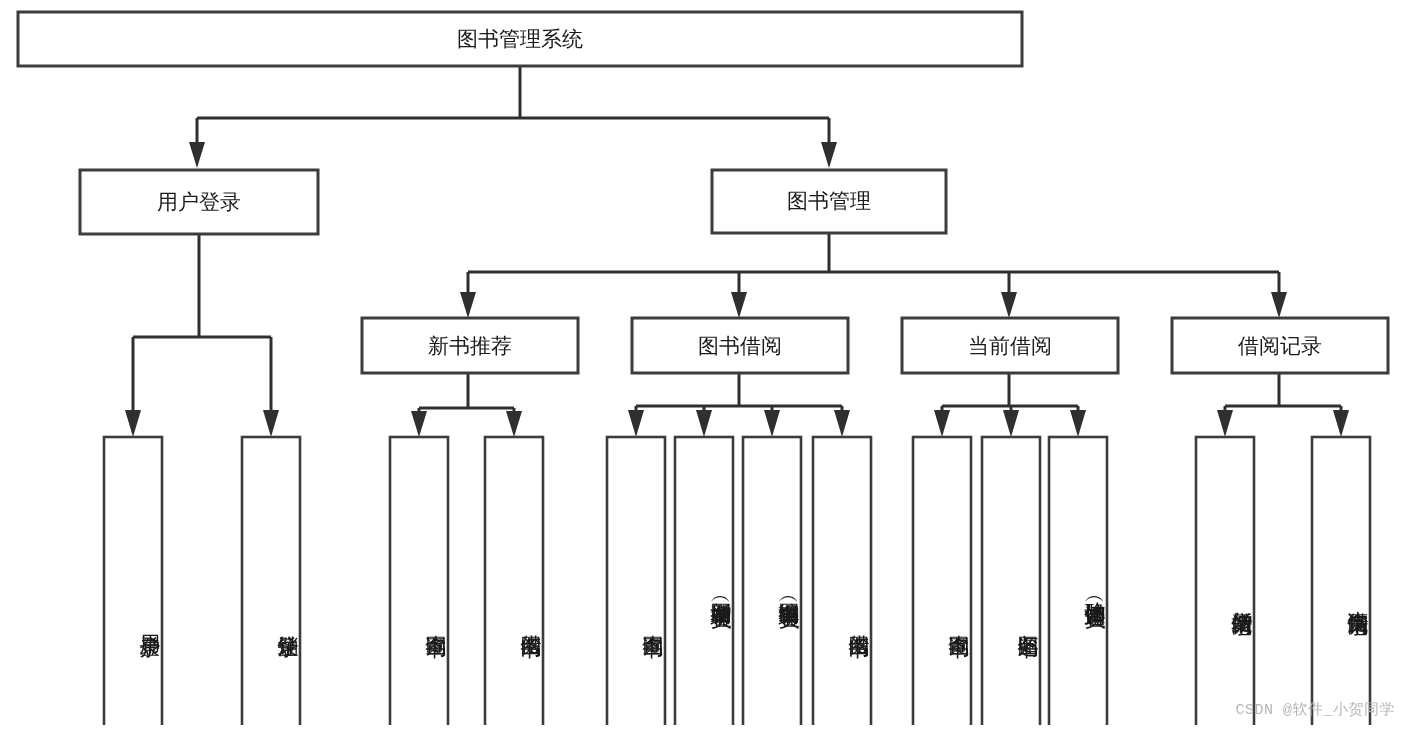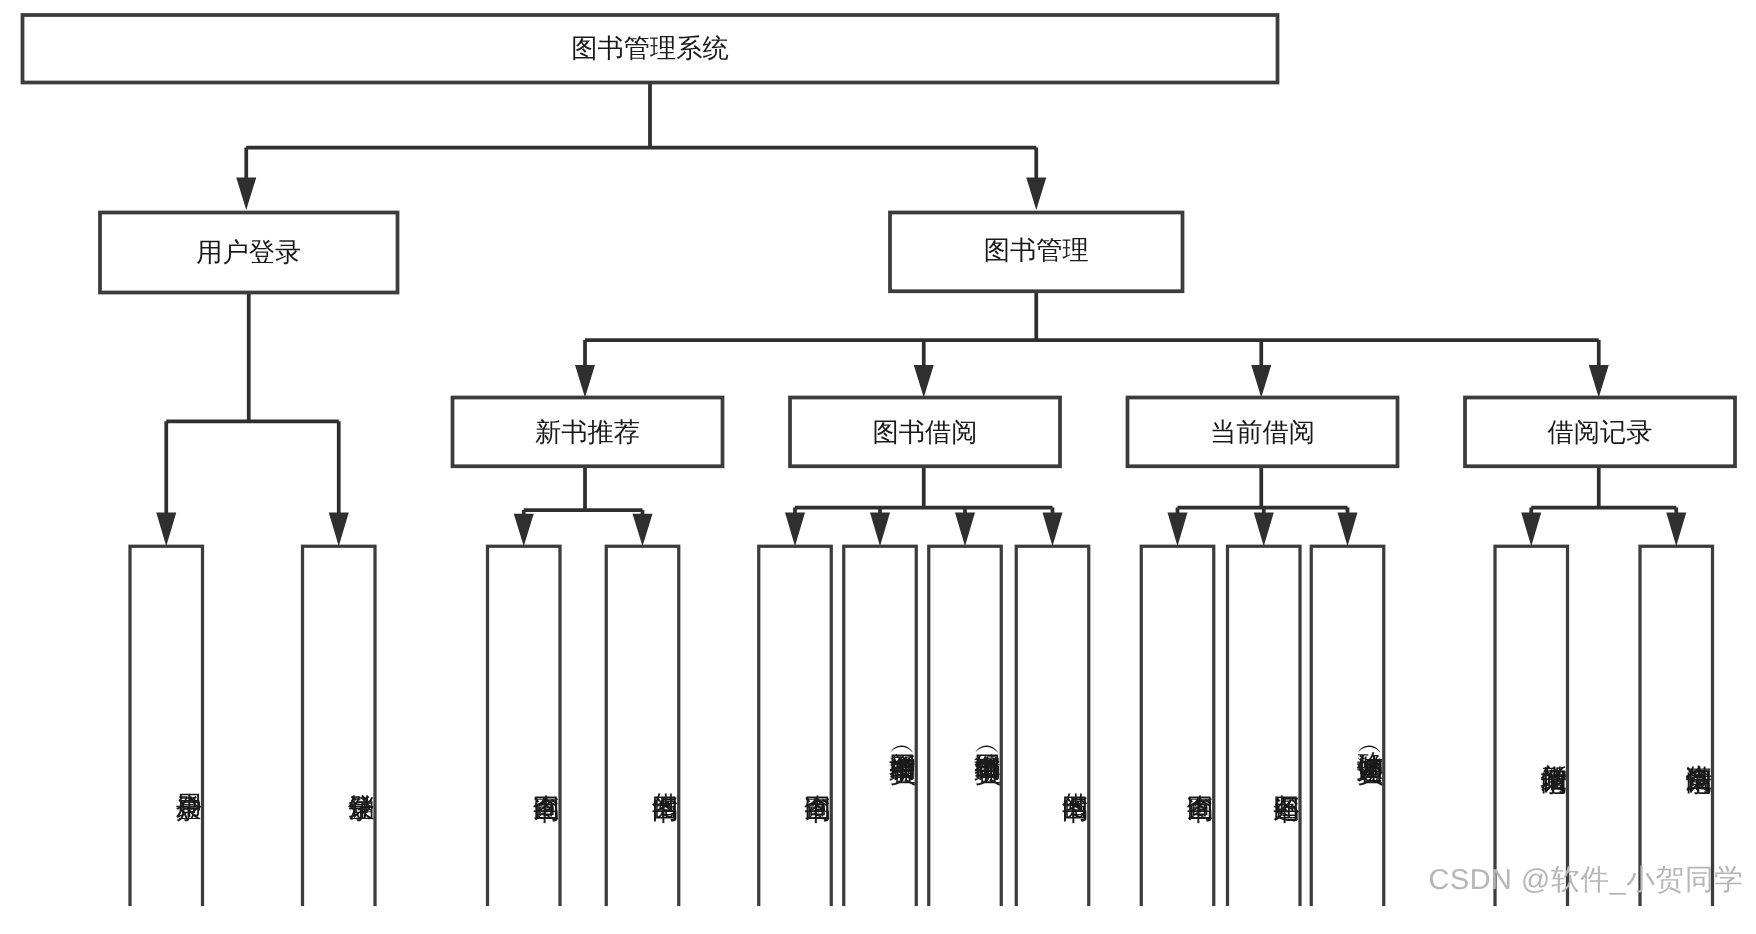--- a/index.html
+++ b/index.html
@@ -63,22 +63,22 @@
     display: flex;
     align-items: flex-start;
     justify-content: center;
     white-space: nowrap;
     pointer-events: none;
   }
   .watermark {
     position: absolute;
     right: 10px;
     bottom: 6px;
-    font-family: Liberation Sans, sans-serif;
-    font-size: 23px;
+    font-family: Liberation Mono, monospace;
+    font-size: 15px;
     color: #b6b6b6;
     letter-spacing: 0.5px;
     white-space: nowrap;
   }
 </style>
 </head>
 <body>
 
 <div id="diagram-root">
 

